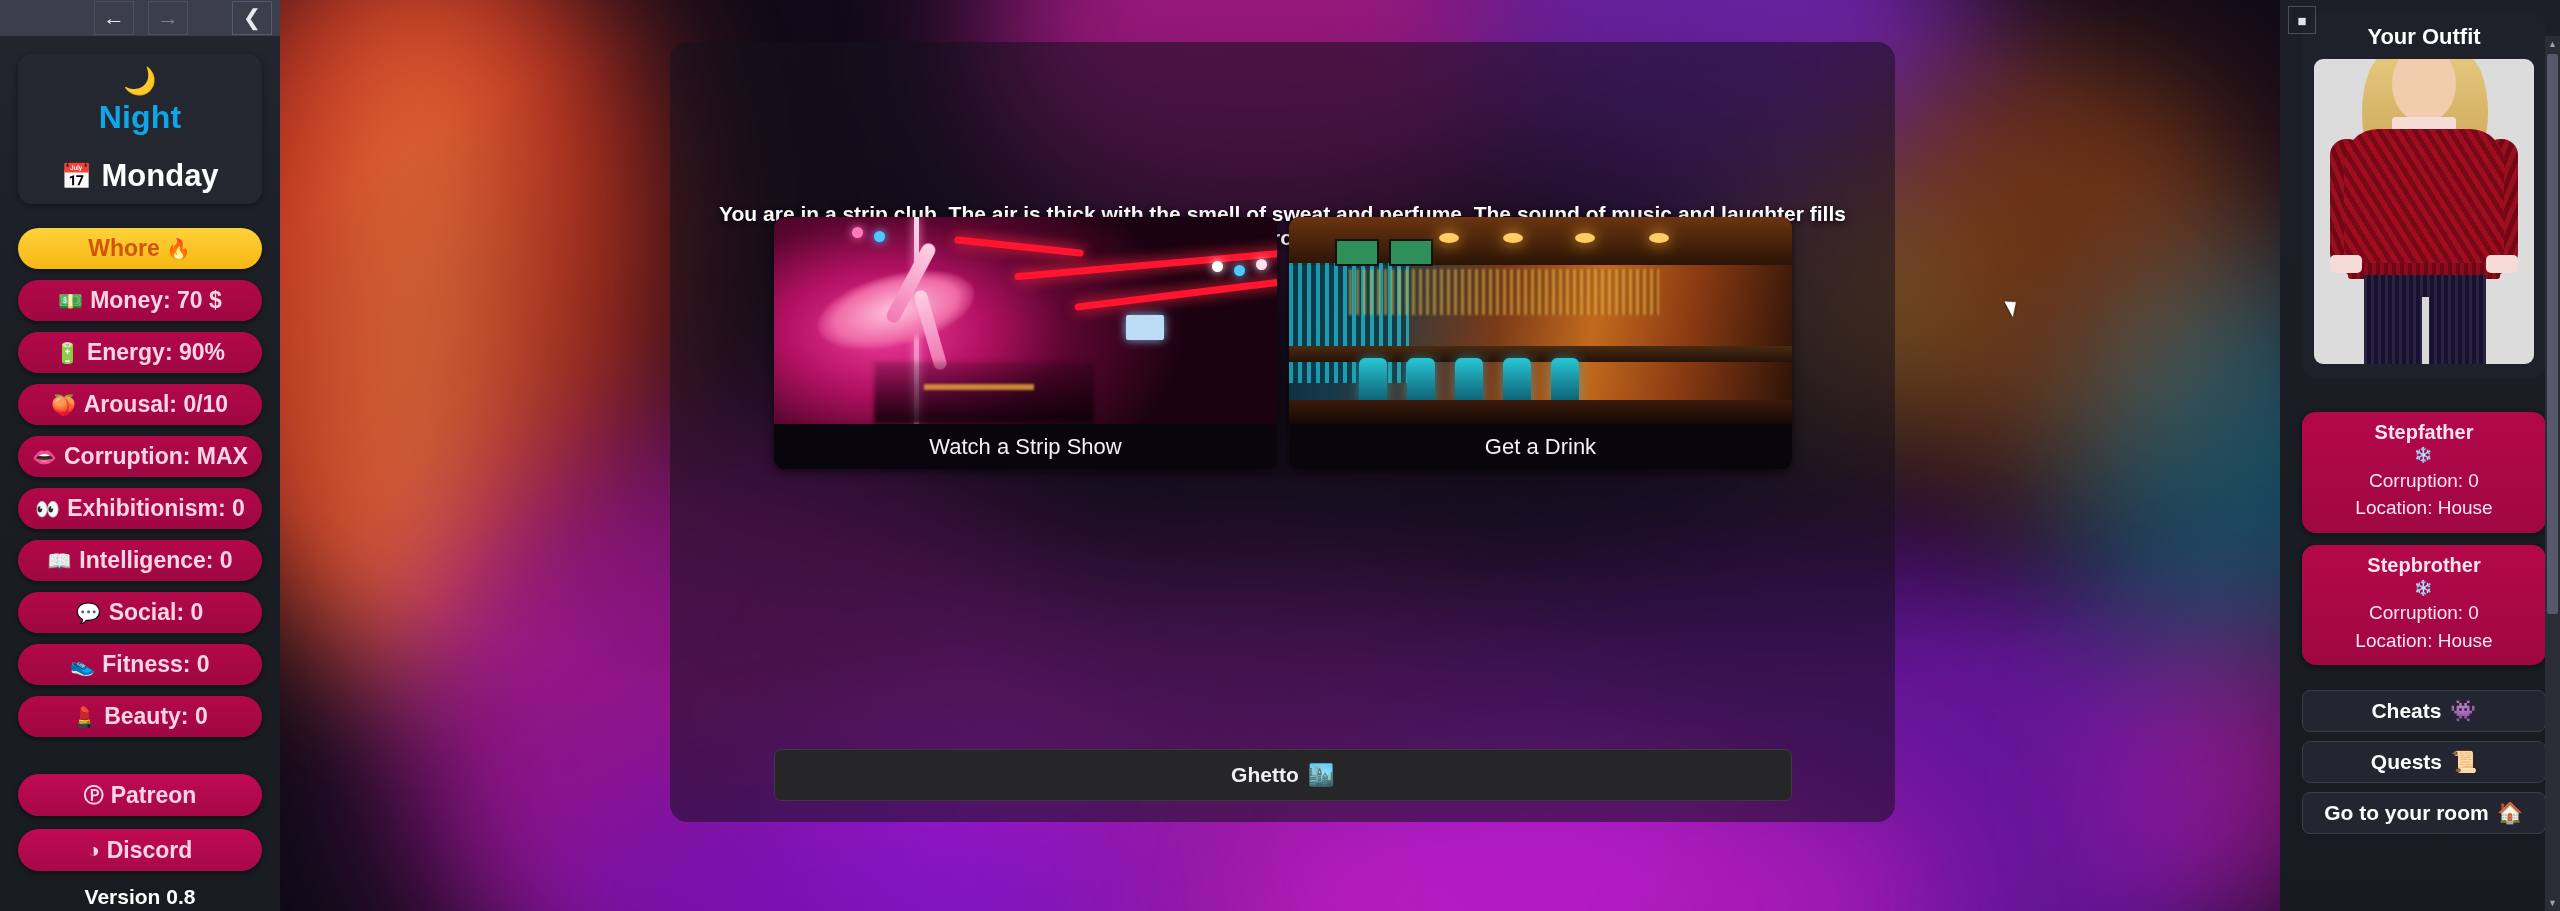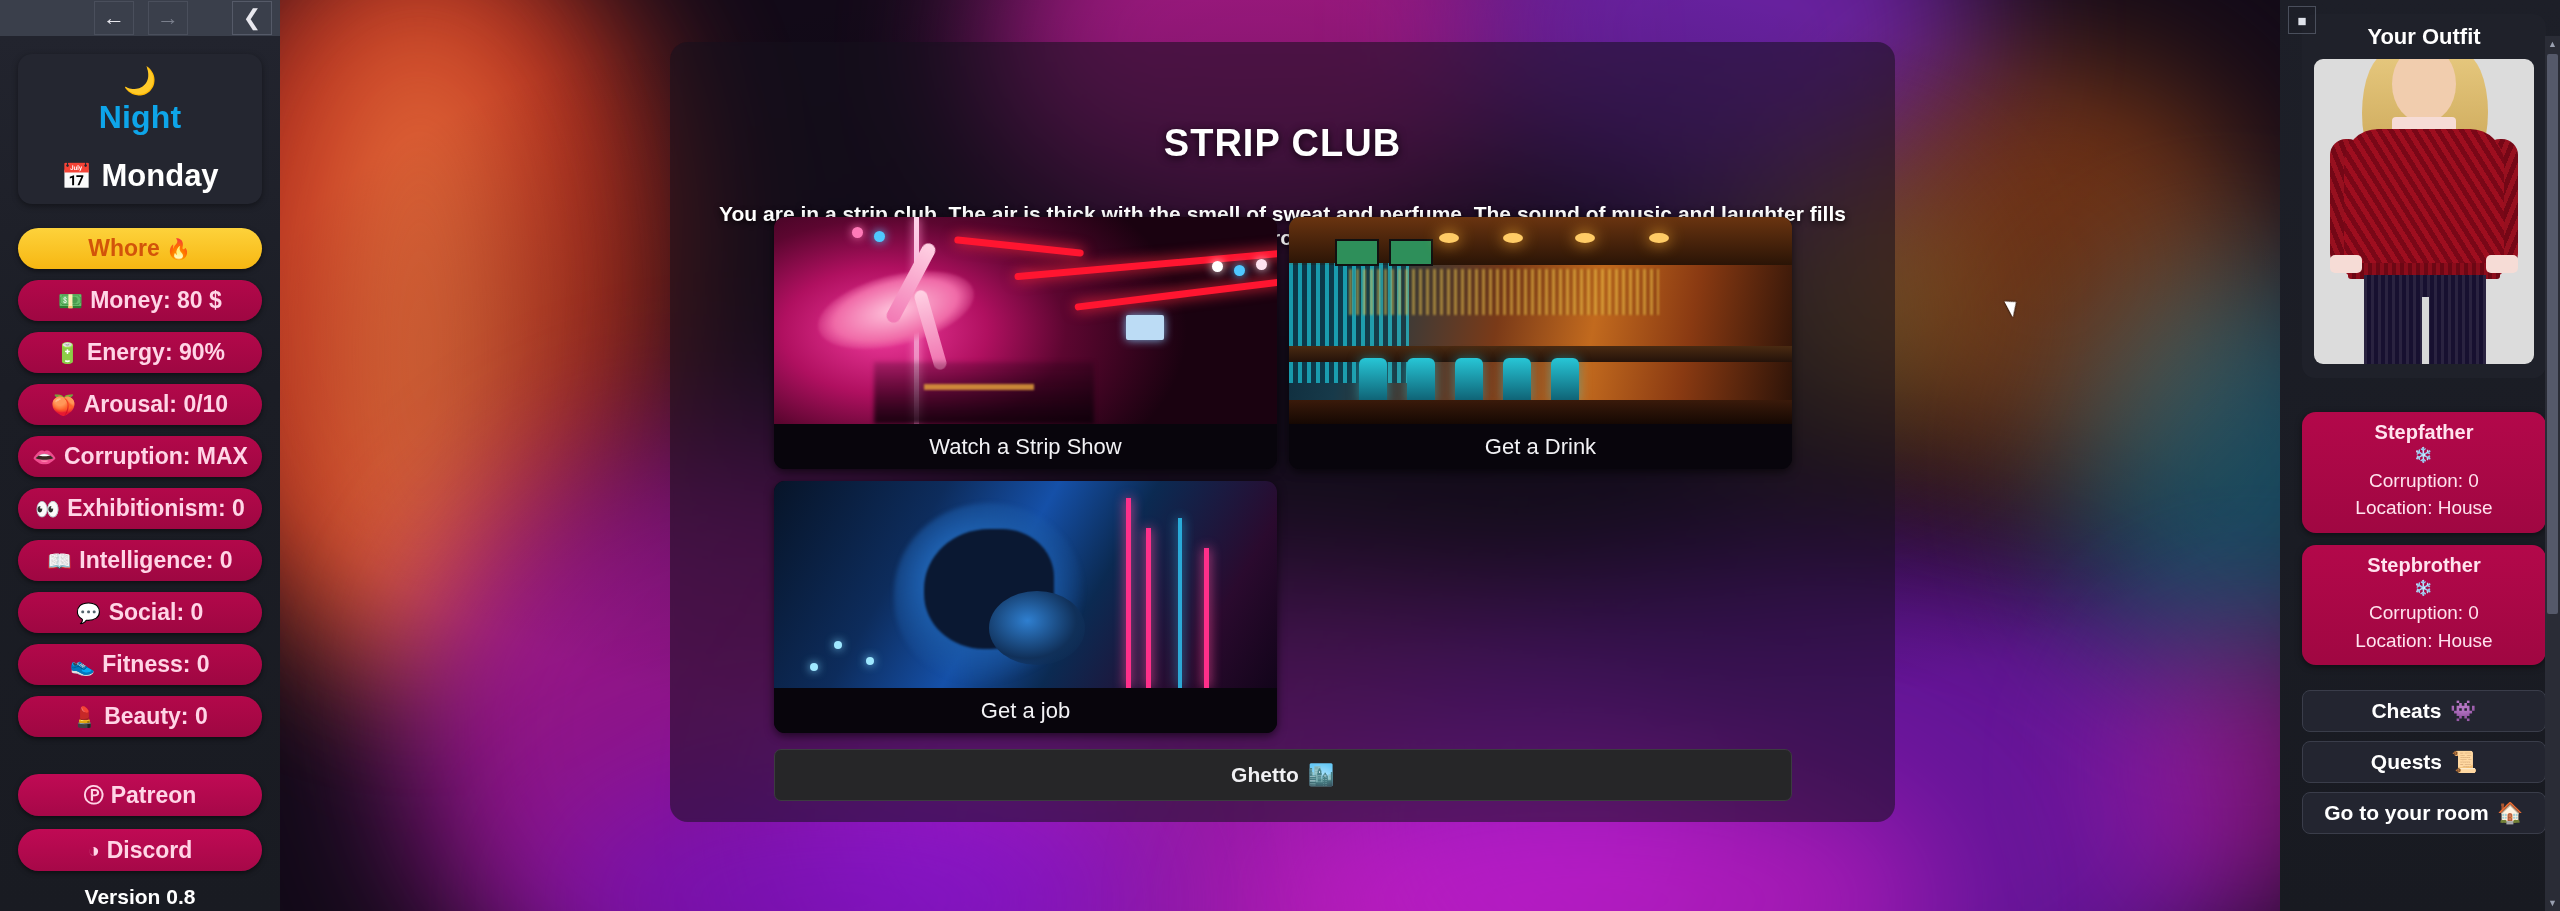--- a/index.html
+++ b/index.html
@@ -409,21 +409,20 @@
   <div class="blob" id="b7"></div>
   <div class="blob" id="b8"></div>
   <div class="blob" id="b9"></div>
   <div class="blob" id="b10"></div>
   <div class="blob" id="b11"></div>
   <div class="blob" id="b12"></div>
   <div id="bg-dark"></div>
 </div>
 
 <div id="main-card">
-  <div id="page-title">STRIP CLUB</div>
   <div id="page-desc">You are in a strip club. The air is thick with the smell of sweat and perfume. The sound of music and laughter fills the room.</div>
 
   <div id="action-grid">
 
     <div class="action-card">
       <div class="card-art" id="art-show">
         <div class="neonbar nb1"></div>
         <div class="neonbar nb2"></div>
         <div class="neonbar nb3"></div>
         <div class="pole"></div>
@@ -457,35 +456,20 @@
         <div class="stool" style="left:70px;"></div>
         <div class="stool" style="left:118px;"></div>
         <div class="stool" style="left:166px;"></div>
         <div class="stool" style="left:214px;"></div>
         <div class="stool" style="left:262px;"></div>
         <div class="floor"></div>
       </div>
       <div class="card-label">Get a Drink</div>
     </div>
 
-    <div class="action-card">
-      <div class="card-art" id="art-job">
-        <div class="figure"></div>
-        <div class="body"></div>
-        <div class="hip"></div>
-        <div class="pinkbar" style="left:352px;"></div>
-        <div class="pinkbar" style="left:372px;height:160px;"></div>
-        <div class="bluebar" style="left:404px;"></div>
-        <div class="pinkbar" style="left:430px;height:140px;"></div>
-        <div class="glowdot" style="left:60px;top:160px;"></div>
-        <div class="glowdot" style="left:92px;top:176px;"></div>
-        <div class="glowdot" style="left:36px;top:182px;"></div>
-      </div>
-      <div class="card-label">Get a job</div>
-    </div>
 
   </div>
 
   <div id="travel-button">
     <span>Ghetto</span>
     <span>🏙️</span>
   </div>
 </div>
 
 <div id="browser-nav">
@@ -506,21 +490,21 @@
       </div>
     </div>
 
     <div class="pill" id="rank-pill">
       <span>Whore</span>
       <span class="pemoji">🔥</span>
     </div>
 
     <div class="pill stat-pill">
       <span class="pemoji">💵</span>
-      <span>Money: 80 $</span>
+      <span>Money: 70 $</span>
     </div>
     <div class="pill stat-pill">
       <span class="pemoji">🔋</span>
       <span>Energy: 90%</span>
     </div>
     <div class="pill stat-pill">
       <span class="pemoji">🍑</span>
       <span>Arousal: 0/10</span>
     </div>
     <div class="pill stat-pill">

